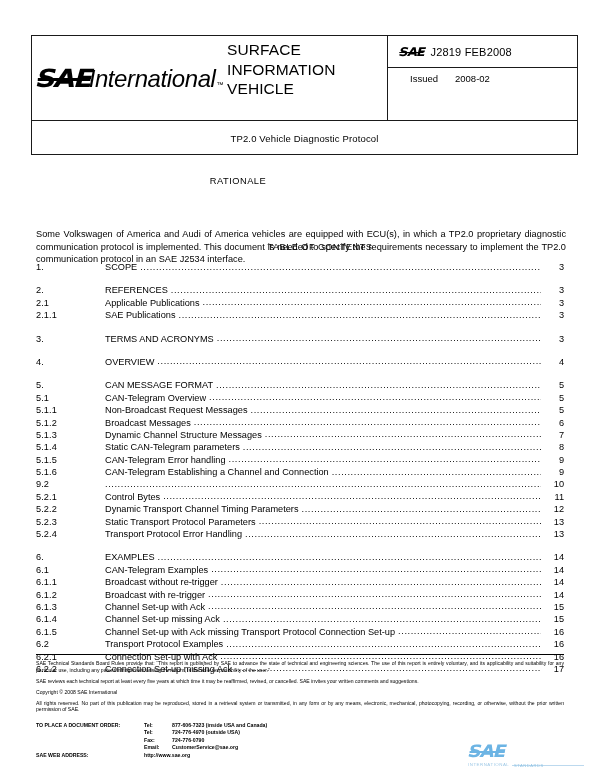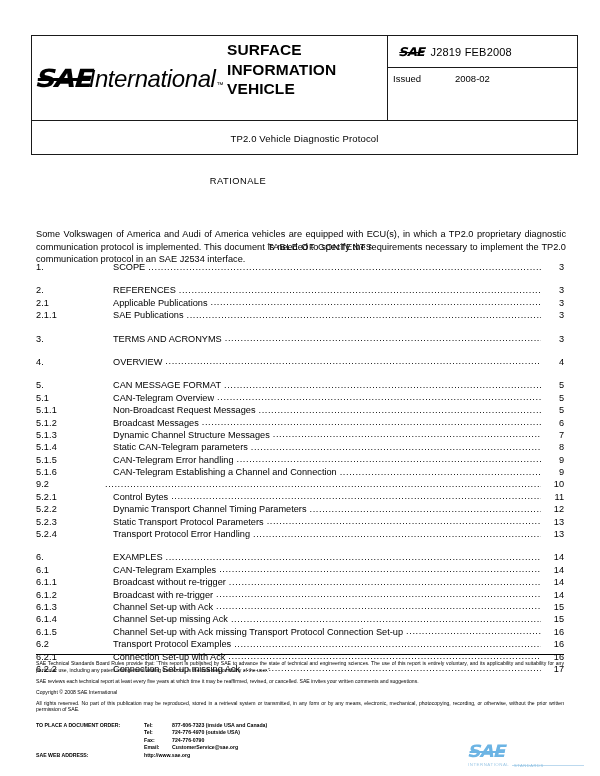--- a/index.html
+++ b/index.html
@@ -89,21 +89,21 @@
     vertical-align: super;
     margin-left: 1px;
   }
 
   .hdr-title-cell {
     width: 163px;
     padding-top: 4px;
     box-sizing: border-box;
   }
   .hdr-title-cell div {
-    font-weight: bold;
+    font-weight: normal;
     font-size: 15.5px;
     line-height: 19.5px;
     letter-spacing: 0.1px;
     text-align: left;
     padding-left: 3px;
   }
 
   .hdr-num-cell {
     flex: 1;
     border-left: 1px solid #1a1a1a;
@@ -144,20 +144,21 @@
     font-size: 11px;
     letter-spacing: 0.2px;
   }
   .hdr-issued-row {
     flex: 1;
     display: flex;
     align-items: flex-start;
     padding-top: 5px;
     padding-left: 5px;
     box-sizing: border-box;
+    text-align: center;
   }
   .hdr-issued-label {
     font-size: 9.5px;
     width: 62px;
   }
   .hdr-issued-date {
     font-size: 9.5px;
   }
 
   .header-sub {
@@ -220,21 +221,20 @@
     margin-top: 11px;
   }
   .toc-num {
     width: 69px;
     flex: 0 0 69px;
     letter-spacing: 0.1px;
   }
   .toc-label {
     flex: 0 0 auto;
     padding-right: 3px;
-    margin-left: 8px;
   }
   .toc-dots {
     flex: 1 1 auto;
     overflow: hidden;
     white-space: nowrap;
     font-size: 9.2px;
     letter-spacing: 0.6px;
     color: #000;
     position: relative;
     top: -0.5px;

